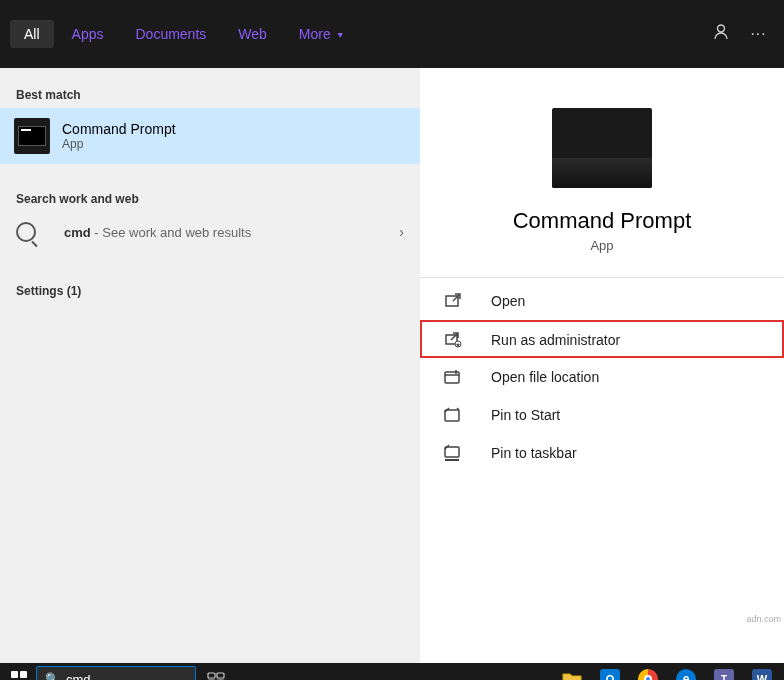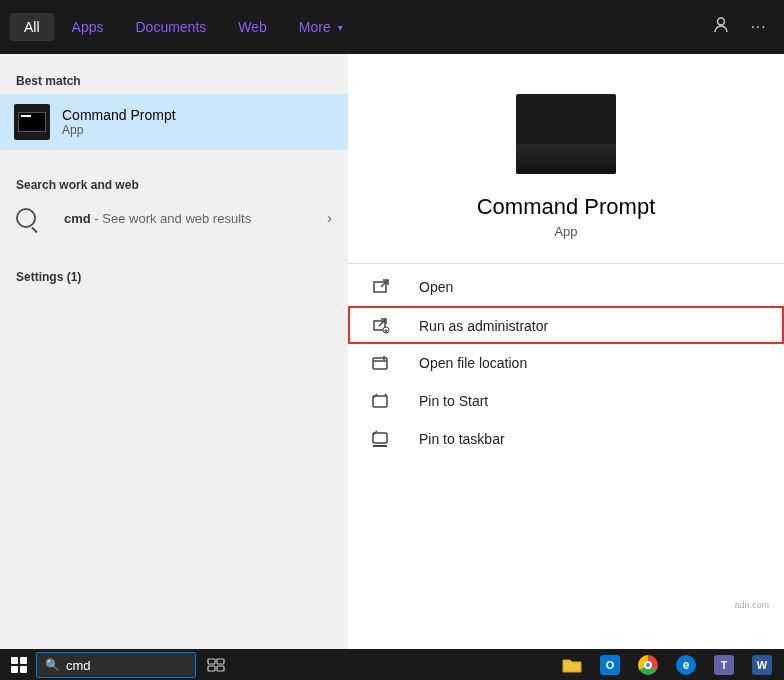--- a/index.html
+++ b/index.html
@@ -3,21 +3,21 @@
   <meta charset="utf-8">
   <style>
     * { margin: 0; padding: 0; box-sizing: border-box; }
     body { width: 784px; height: 680px; font-family: 'Segoe UI', Arial, sans-serif; overflow: hidden; background: #000; }
 
     
     .top-nav {
       background: #1a1a1a;
       display: flex;
       align-items: center;
-      height: 54px;
+      height: 68px;
       padding: 0 10px;
       gap: 4px;
     }
     .nav-tab {
       color: #8b5cf6;
       padding: 6px 14px;
       cursor: pointer;
       font-size: 14px;
       border-radius: 3px;
       display: flex;
@@ -40,21 +40,21 @@
 
     
     .main-area {
       display: flex;
       height: 595px; 
       background: #f0f0f0;
     }
 
     
     .left-panel {
-      width: 348px;
+      width: 420px;
       background: #f0f0f0;
       display: flex;
       flex-direction: column;
       padding: 12px 0;
     }
 
     .section-label {
       font-size: 12px;
       font-weight: 600;
       color: #333;
@@ -251,21 +251,21 @@
       width: 36px; height: 30px;
       display: flex; align-items: center; justify-content: center;
       cursor: pointer;
       border-radius: 2px;
     }
 
     
     .watermark {
       position: absolute;
       bottom: 38px;
-      right: 12px;
+      right: 0px;
       font-size: 9px;
       color: rgba(0,0,0,0.35);
       background: rgba(255,255,255,0.7);
       padding: 1px 3px;
     }
   </style>
 </head>
 <body>
 
 <div class="top-nav">

